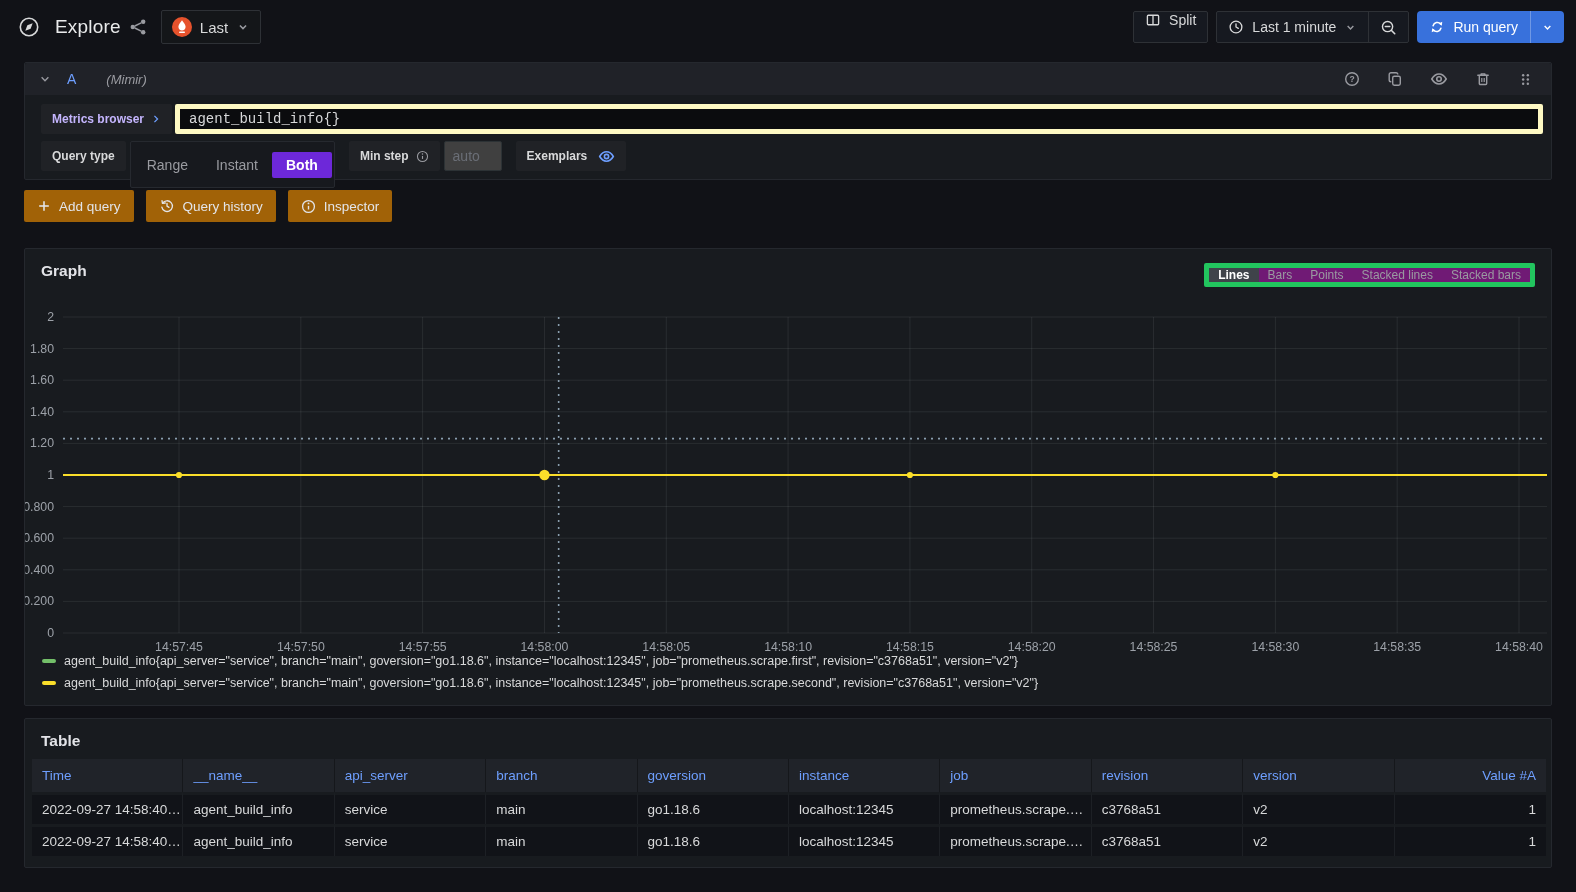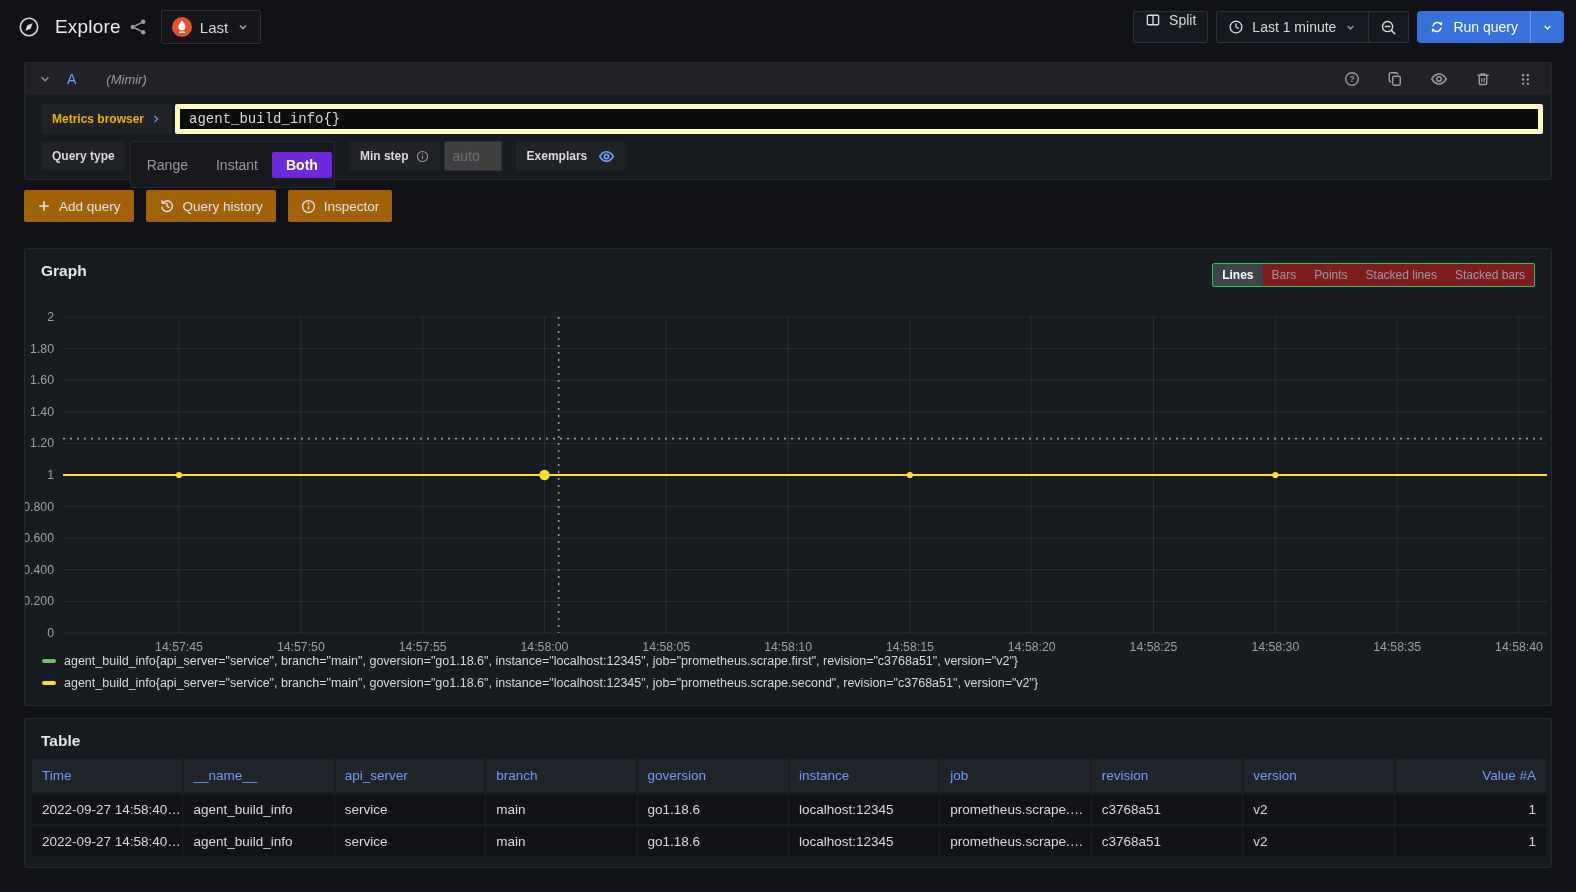--- a/index.html
+++ b/index.html
@@ -39,21 +39,21 @@
 
   
   .query-panel { top:62px; height:118px; }
   .qp-header { height:32px; background:#202228; display:flex; align-items:center; padding:0 14px; border-radius:2px 2px 0 0; }
   .ref-id { color:#6e9fff; font-weight:500; font-size:14px; margin-left:16px; }
   .ds-hint { color:#9a9ba1; font-style:italic; font-size:13px; margin-left:30px; }
   .qp-icons { margin-left:auto; display:flex; align-items:center; gap:19px; }
   .qp-row1 { margin:9px 8px 0 16px; display:flex; height:30px; gap:3px; }
   .chip { display:inline-flex; align-items:center; gap:7px; height:30px; padding:0 11px;
     background:#202226; border:none; border-radius:2px; color:#d8d9da; font-size:12px; font-weight:600; white-space:nowrap; }
-  .chip.link { color:#eab308; cursor:pointer;align-items:center; }
+  .chip.link { color:#c4b5fd; cursor:pointer;align-items:center; }
   .q-input { flex:1; height:30px; background:#0b0c0e; border:5px solid #fef9c3; border-radius:2px;
     color:#d8d9da; font-family:"Liberation Mono","DejaVu Sans Mono",monospace; font-size:14px; padding:0 9px; }
   .qp-row2 { margin:7px 8px 0 16px; display:flex; height:30px; }
   .radio-group { display:inline-flex; align-items:center; height:47px; margin-left:4px; padding:2px;
     background:#17191e; border:1px solid #26292f; border-radius:2px; }
   .radio-group .toggle-item { height:26px; padding:0 14px; background:none; border:none; border-radius:2px;
     color:#9a9ba1; font-size:14px; font-weight:400; cursor:pointer; font-family:inherit; }
   .radio-group .toggle-item.sel { background:#6d28d9; color:#fff; font-weight:600; }
   .mini-input { width:58px; height:30px; margin-left:4px; background:#404040; border:1px solid #2c3235;
     border-radius:2px; color:#d8d9da; font-size:14px; padding:0 8px; }
@@ -62,21 +62,21 @@
 
   
   .actions { position:absolute; left:24px; top:190px; display:flex; gap:12px; }
   .sbtn { display:inline-flex; align-items:center; gap:8px; height:32px; padding:0 13px;
     background:#a16207; border:none; border-radius:2px; color:#e3e4e8; font-size:13.5px; font-weight:500; cursor:pointer; }
 
   
   .graph-panel { top:248px; height:458px; }
   .panel-title { position:absolute; top:13px; left:16px; font-size:15.5px; font-weight:600; color:#e3e4e8; }
   .gp-modes { position:absolute; top:14px; right:16px; height:24px; display:flex; align-items:stretch;
-    border:1px solid #22c55e; border-radius:2px; background:#7f1d1d; overflow:hidden; z-index:2; }
+    border:5px solid #22c55e; border-radius:2px; background:#701a75; overflow:hidden; z-index:2; }
   .gp-modes .toggle-item { border:none; background:none; padding:0 9px; font-size:12px; font-weight:500;
     color:#9a9ba1; cursor:pointer; font-family:inherit; }
   .gp-modes .toggle-item.sel { background:#3f434a; color:#fff; font-weight:600; }
   .graph-svg { position:absolute; inset:0; }
   .legend { position:absolute; left:17px; top:404px; display:flex; flex-direction:column; gap:6px; }
   .legend-row { display:flex; align-items:center; gap:8px; height:16px; cursor:pointer; }
   .legend-swatch { width:14px; height:4px; border-radius:2px; flex:none; }
   .legend-label { font-size:12.5px; color:#d8d9da; white-space:nowrap; }
 
   

